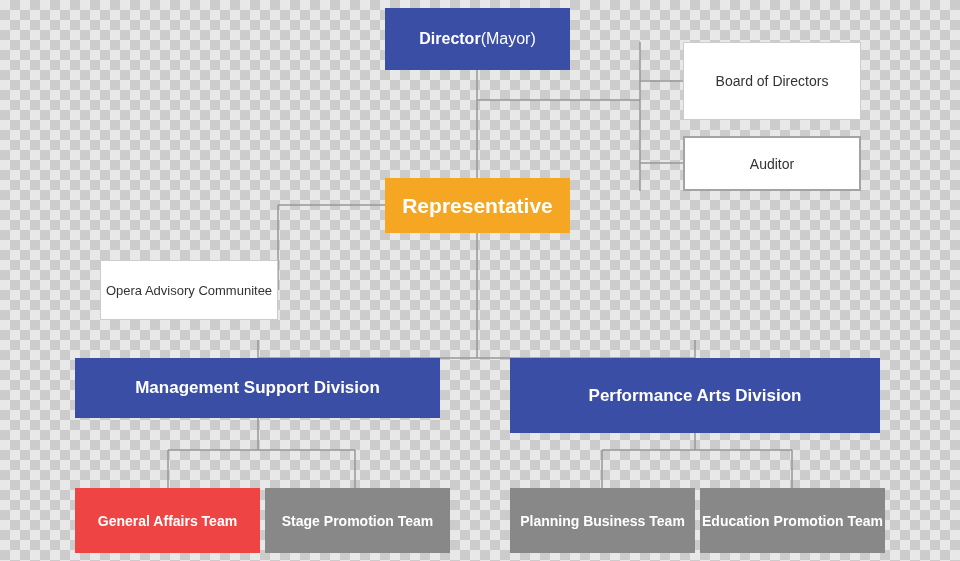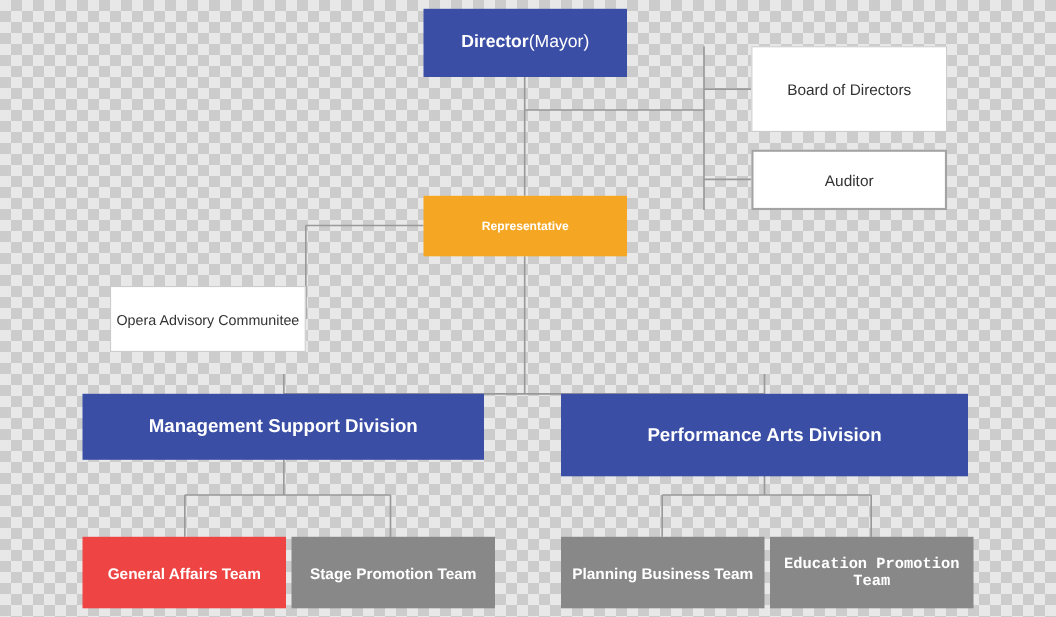--- a/index.html
+++ b/index.html
@@ -55,21 +55,21 @@
     }
     .box-director .mayor {
       font-weight: normal;
     }
 
     .box-representative {
       left: 385px; top: 178px;
       width: 185px; height: 55px;
       background: #f5a623;
       color: white;
-      font-size: 11px;
+      font-size: 21px;
     }
 
     .box-board {
       left: 683px; top: 42px;
       width: 178px; height: 78px;
       background: white;
       border: 1px solid #ccc;
       font-size: 14px;
       color: #333;
       font-weight: normal;
@@ -134,21 +134,20 @@
       color: white;
       font-size: 14px;
     }
 
     .box-education {
       left: 700px; top: 488px;
       width: 185px; height: 65px;
       background: #888;
       color: white;
       font-size: 14px;
-      font-family: Liberation Mono, monospace;
     }
   </style>
 </head>
 <body>
 
 <div class="org-chart">
 
   <svg class="lines-svg">
 
     <line x1="477" y1="70" x2="477" y2="178" stroke="#999" stroke-width="1.5"></line>

